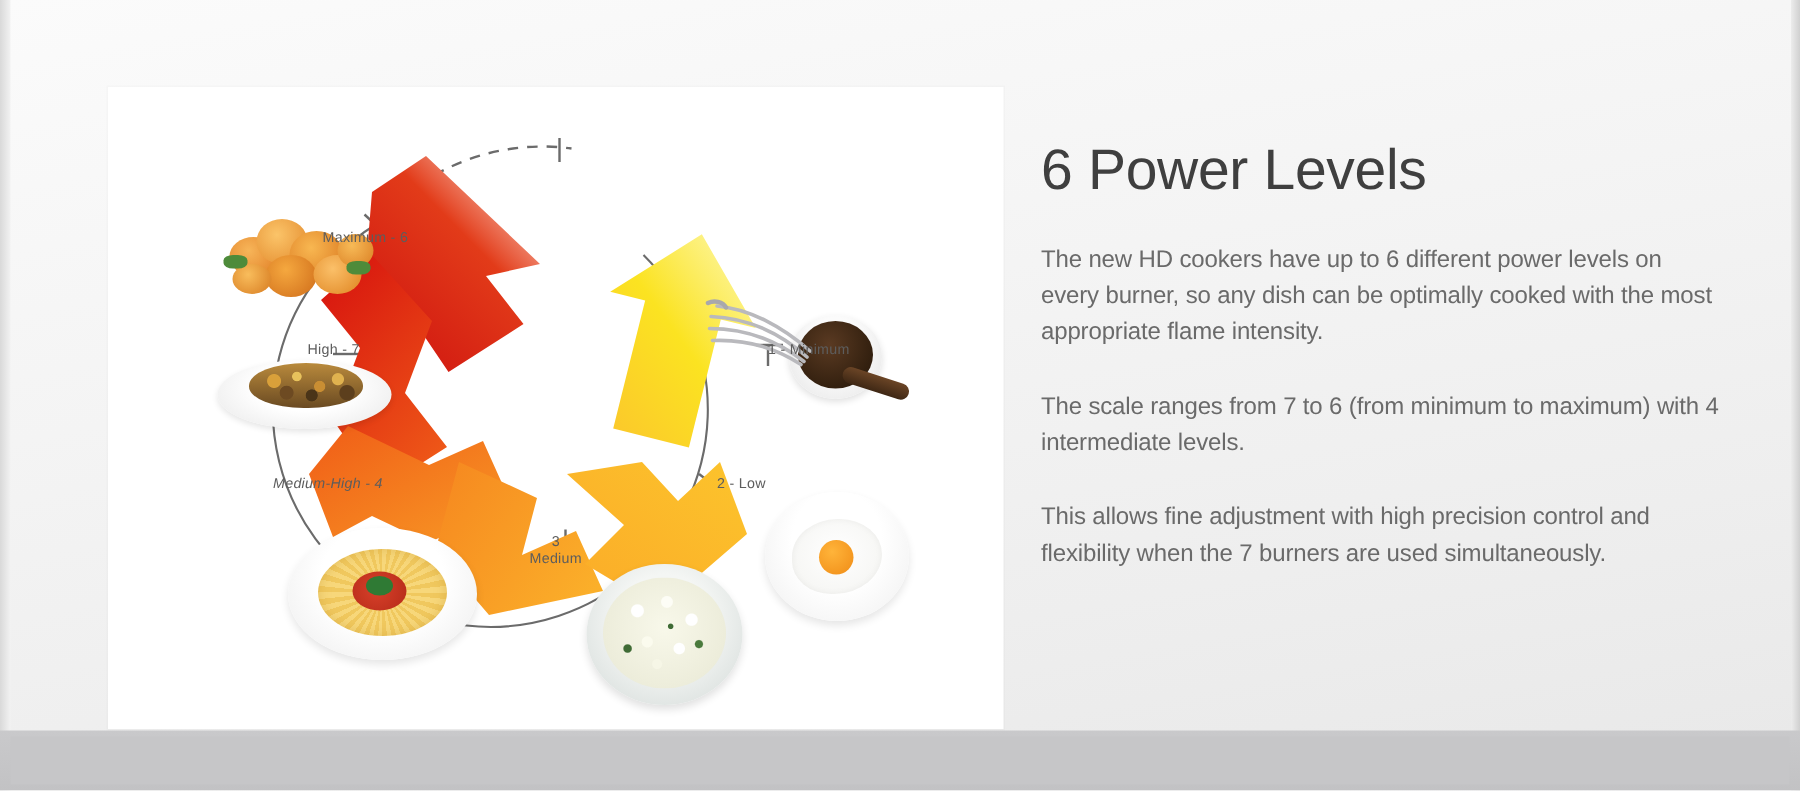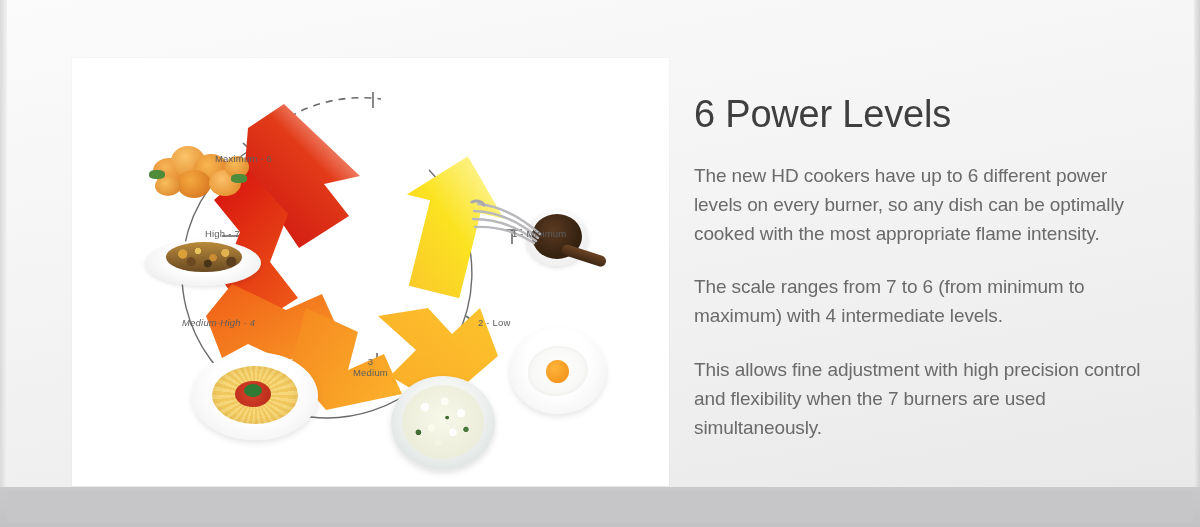--- a/index.html
+++ b/index.html
@@ -243,21 +243,21 @@
     font-family: "Liberation Sans", sans-serif;
     font-size: 38px;
     font-weight: 400;
     color: #3f3f3f;
     letter-spacing: -0.2px;
     margin: 0 0 26px 0;
     line-height: 1.1;
   }
   .para {
     font-family: "Liberation Sans", sans-serif;
-    font-size: 19px;
+    font-size: 16px;
     font-weight: 400;
     color: #6a6a6a;
     line-height: 1.52;
     margin: 0 0 25px 0;
     letter-spacing: -0.1px;
   }
   .para:last-child { margin-bottom: 0; }
 </style>
 </head>
 <body>

